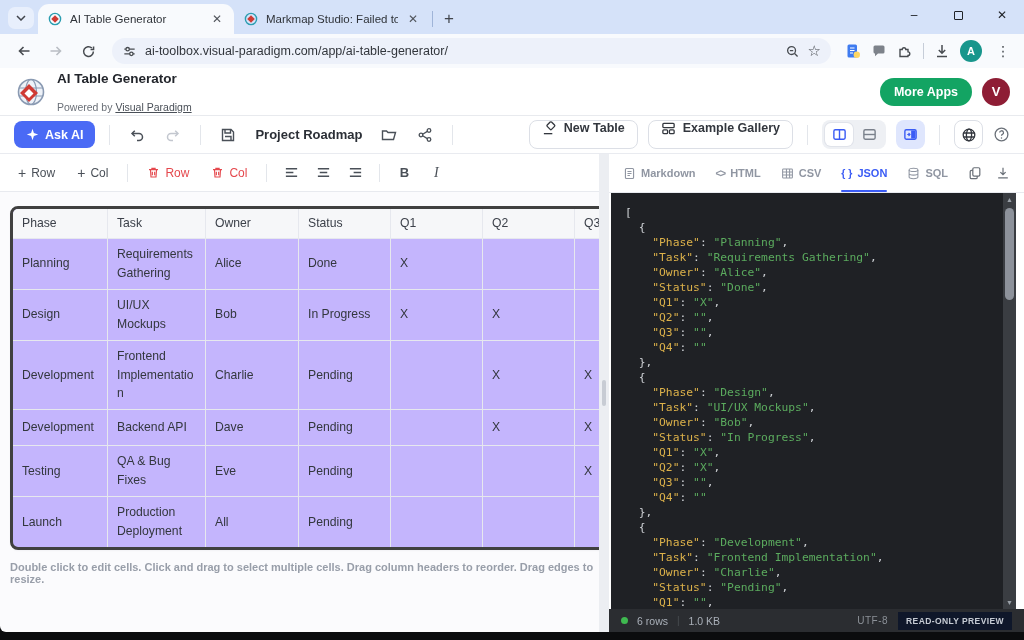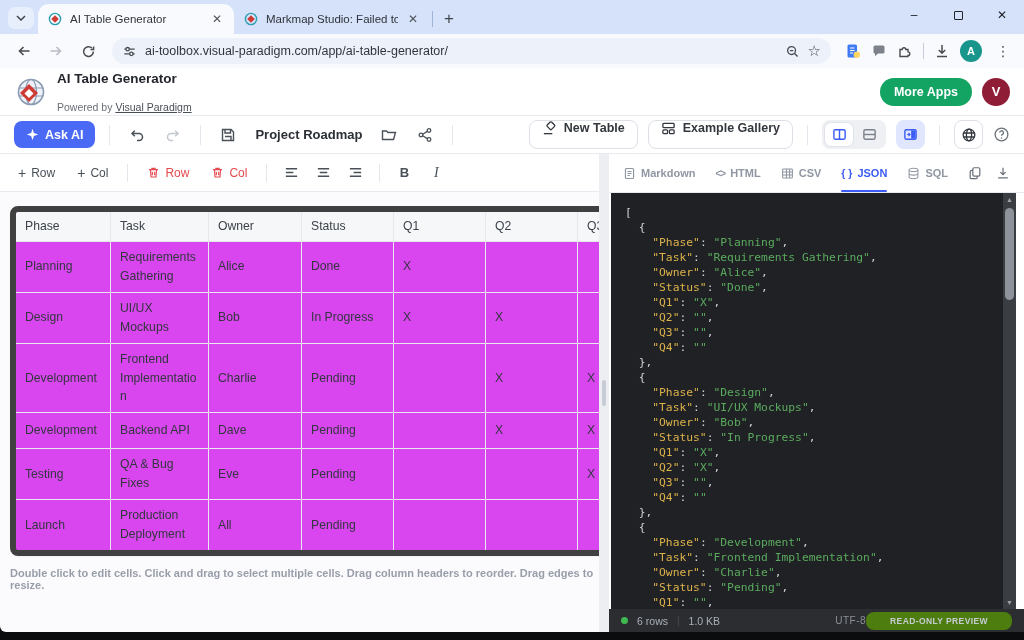--- a/index.html
+++ b/index.html
@@ -64,21 +64,21 @@
   .table-toolbar { height:38px; background:#fff; border-bottom:1px solid #e8eaef; display:flex; align-items:center; padding:0 10px; gap:6px; flex:none; }
   .tt-btn { display:flex; align-items:center; gap:5px; font-size:12px; color:#4a5058; padding:4px 8px; border-radius:6px; }
   .tt-btn .plus { font-size:14px; line-height:1; }
   .tt-btn.danger { color:#e5484d; }
   .tt-div { width:1px; height:18px; background:#e3e6eb; margin:0 5px; }
   .tt-ic { width:26px; height:24px; display:flex; align-items:center; justify-content:center; color:#4a5058; border-radius:6px; }
   .tt-bold { font-weight:700; font-size:13px; }
   .tt-italic { font-style:italic; font-family:"Liberation Serif", serif; font-size:14px; }
 
   .table-area { flex:1; padding:14px 0 0 10px; }
-  .grid-table { width:628px; display:grid; grid-template-columns:95px 98px 93px 92px 92px 92px 1fr; background:#d946ef; border:6px solid #404040; border-radius:8px; overflow:hidden; box-shadow:0 1px 2px rgba(20,30,50,.04); }
+  .grid-table { width:628px; display:grid; grid-template-columns:95px 98px 93px 92px 92px 92px 1fr; background:#c4b5fd; border:3px solid #404040; border-radius:8px; overflow:hidden; box-shadow:0 1px 2px rgba(20,30,50,.04); }
   .cell { padding:6px 9px; font-size:12.2px; border-right:1px solid #e6e8ee; border-bottom:1px solid #e6e8ee; display:flex; align-items:center; min-height:36px; line-height:1.55; overflow-wrap:anywhere; color:#33373e; }
   .cell:nth-child(7n) { border-right:none; }
   .cell.th { background:#f6f7f9; color:#3c414a; min-height:30px; padding-top:5px; padding-bottom:5px; }
   .cell.last-row { border-bottom:none; }
   .hint { font-size:11px; color:#989ea9; margin-top:11px;font-weight:bold; }
 
   .v-divider { width:11px; background:#eceef2; display:flex; align-items:center; justify-content:center; }
   .v-divider .handle { width:4px; height:26px; border-radius:2px; background:#c8ccd4; }
 
   .right-panel { flex:1; background:#fff; display:flex; flex-direction:column; }
@@ -95,23 +95,23 @@
   .tk { color:#ddb24a; }
   .ts { color:#5bab5e; }
   .vscroll { position:absolute; top:0; right:0; bottom:0; width:13px; background:#3a3d42; }
   .vscroll .arrow { position:absolute; left:0; width:13px; height:13px; color:#9aa0a8; font-size:7px; display:flex; align-items:center; justify-content:center; }
   .vscroll .thumb { position:absolute; left:2px; top:15px; width:9px; height:92px; border-radius:5px; background:#8d929b; }
 
   .code-status { height:23px; background:#2b2d31; display:flex; align-items:center; padding:0 12px; gap:9px; flex:none; }
   .dot-green { width:7px; height:7px; border-radius:50%; background:#3fb950; }
   .st-text { font-size:10.5px; color:#aab0b9; }
   .st-sep { color:#4a4d52; font-size:10px; }
-  .st-right { margin-left:auto; display:flex; align-items:center; gap:0; }
+  .st-right { margin-left:auto; display:flex; align-items:center; gap:10px; }
   .utf { font-size:10px; color:#8b9097; letter-spacing:.5px; }
-  .ro-badge { background:#4d7c0f; color:#c7ccd4; font-size:8.5px; font-weight:700; letter-spacing:.4px; padding:4px 24px; border-radius:8px; }
+  .ro-badge { background:#0f172a; color:#c7ccd4; font-size:8.5px; font-weight:700; letter-spacing:.4px; padding:4px 8px; border-radius:0; }
 
   .bottom-strip { position:absolute; left:0; top:632px; width:1024px; height:8px; background:#0b0c0e; }
 
   svg { display:block; }
 </style>
 </head>
 <body>
 
 <div id="screen">
 

